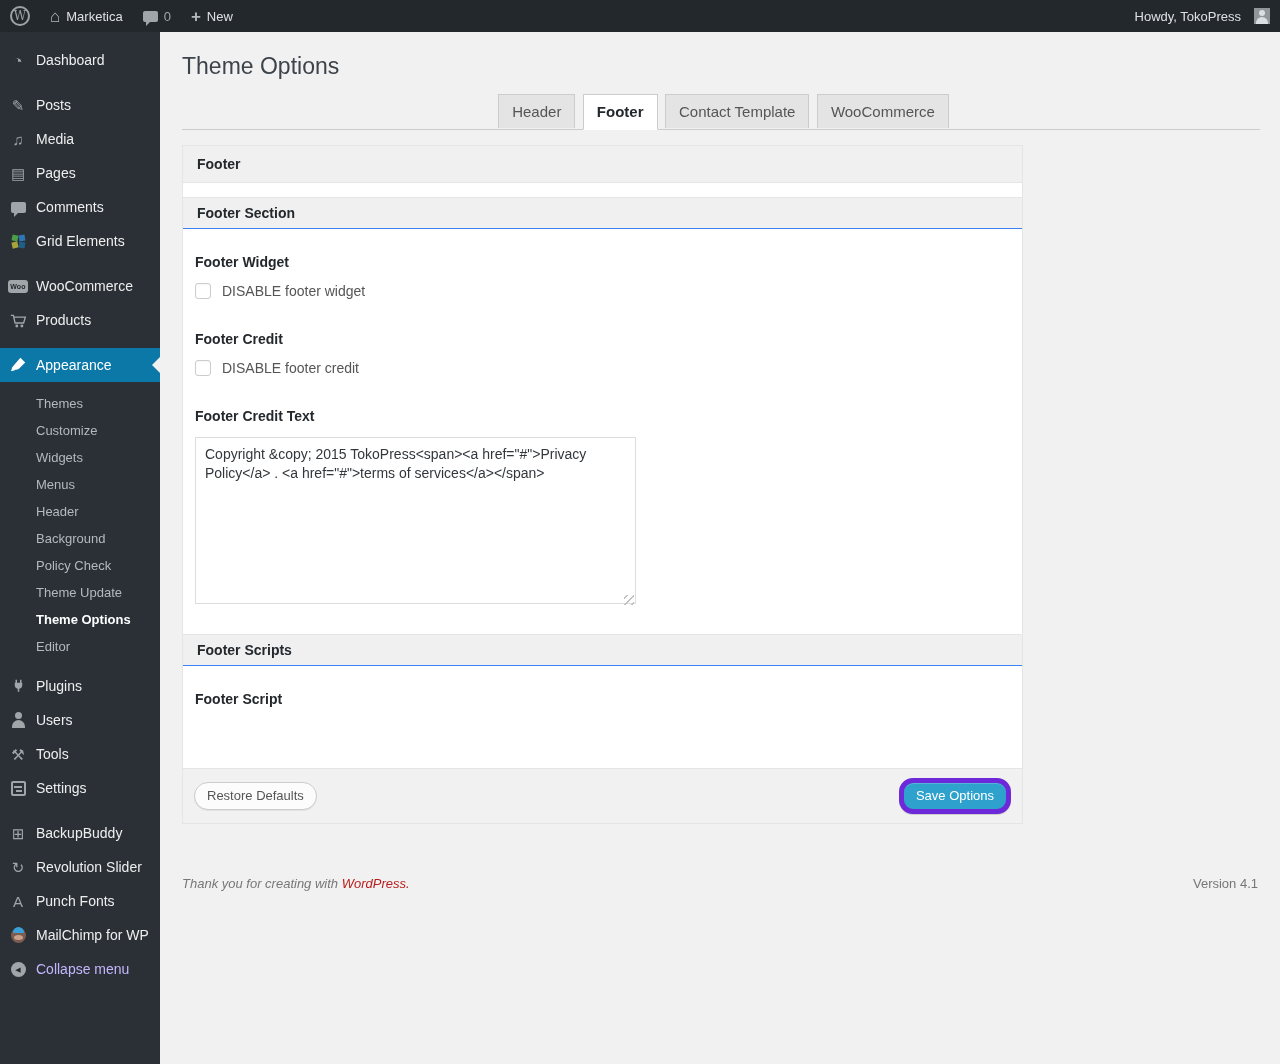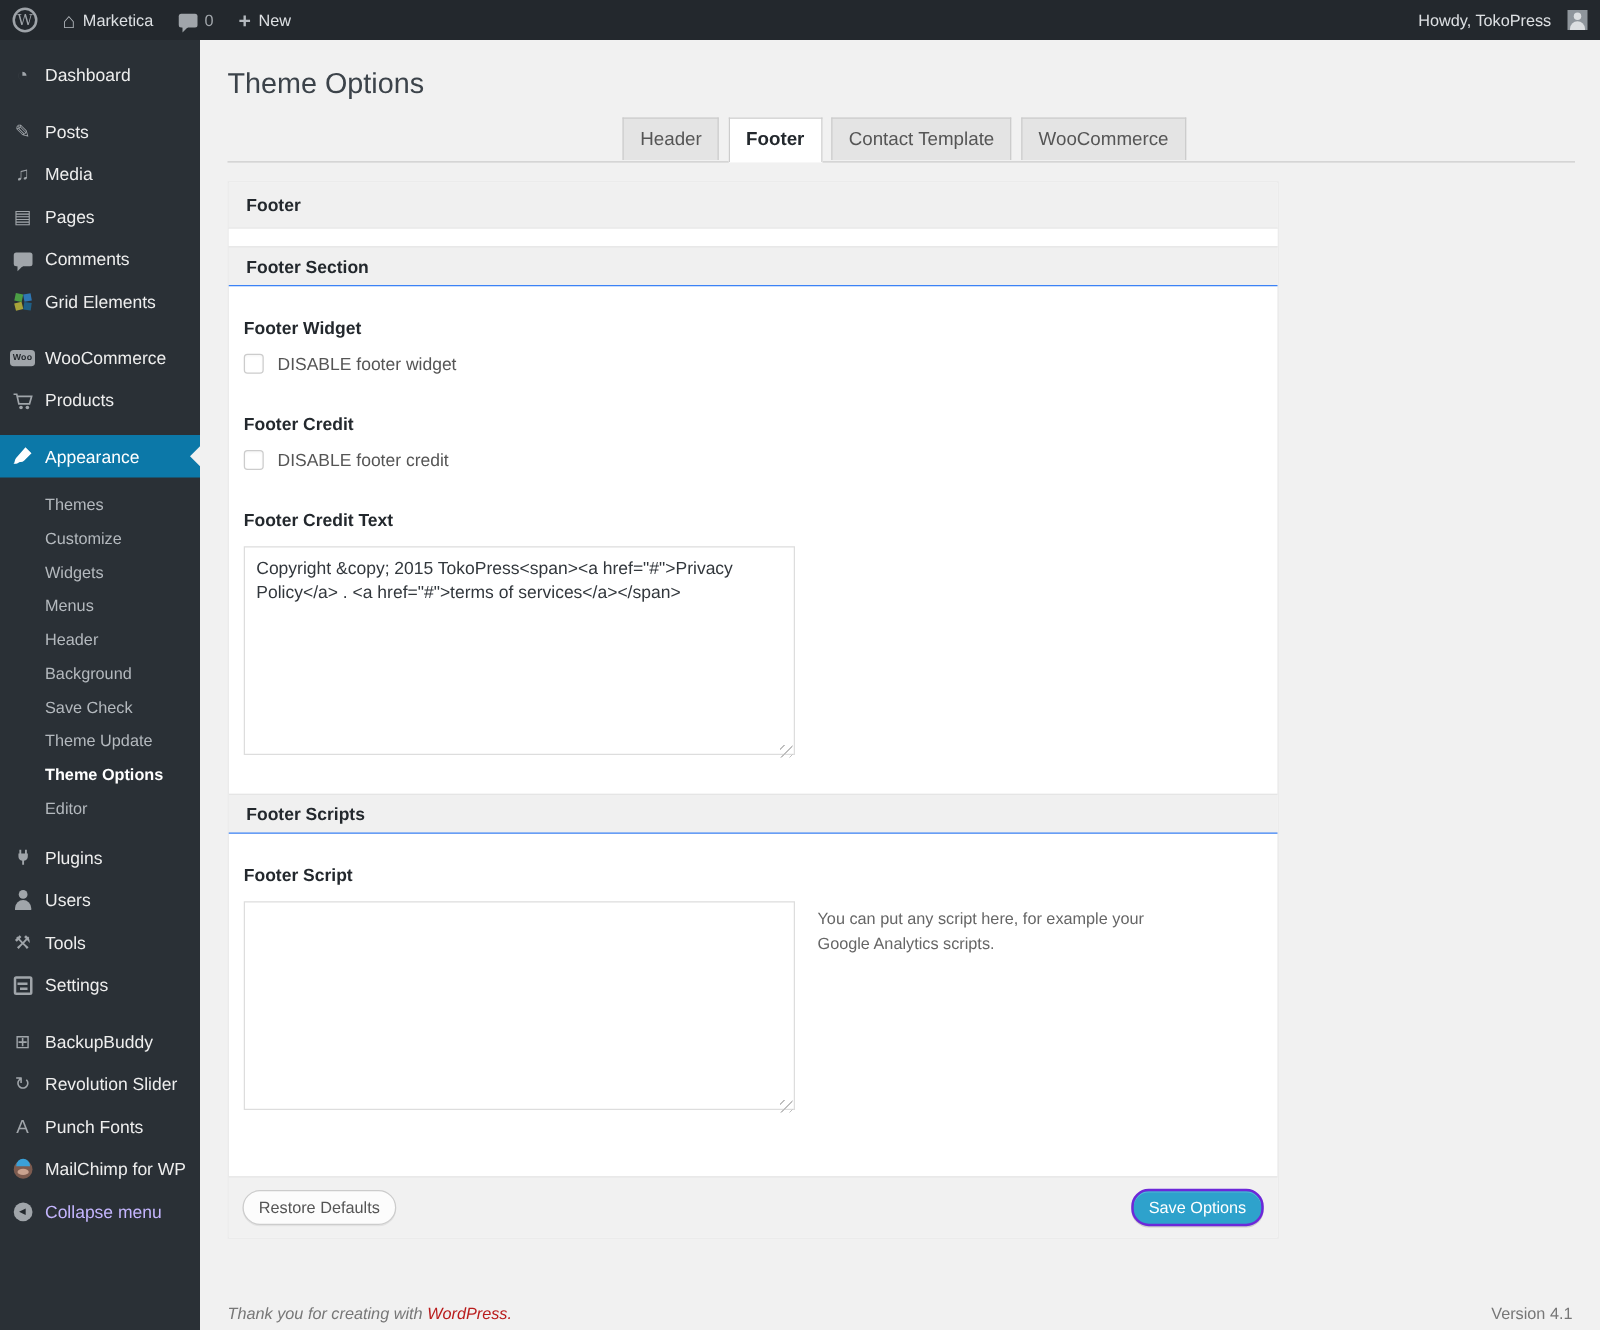--- a/index.html
+++ b/index.html
@@ -93,21 +93,21 @@
   .resize-grip { position: absolute; right: 2px; bottom: 3px; width: 10px; height: 10px; pointer-events: none;
     background: repeating-linear-gradient(135deg, transparent 0 2px, #bfbfbf 2px 3px, transparent 3px 5px); }
   .field-with-help { display: flex; align-items: flex-start; }
   .help-text { margin-left: 18px; padding-top: 4px; width: 305px; font-size: 13px; color: #666; line-height: 1.55; }
 
   .panel-footer { background: #f1f1f1; border-top: 1px solid #e5e5e5; padding: 9px 11px;
     display: flex; justify-content: space-between; align-items: center; }
   .btn { font-family: "Liberation Sans", sans-serif; font-size: 13px; border-radius: 14px; cursor: pointer;
     padding: 5px 12px; line-height: 16px; }
   .btn-secondary { background: #fcfcfc; border: 1px solid #ccc; color: #555; box-shadow: 0 1px 0 rgba(0,0,0,.06); }
-  .btn-primary { background: #2ea2cc; border: 2px solid #6d28d9; color: #fff;
+  .btn-primary { background: #2ea2cc; border: 5px solid #6d28d9; color: #fff;
     box-shadow: inset 0 1px 0 rgba(120,200,230,.5), 0 1px 0 rgba(0,0,0,.15); }
 
   .page-footer { display: flex; justify-content: space-between; align-items: baseline;
     margin-top: 52px; font-size: 13px; color: #777; width: 1076px; }
   .thanks { font-style: italic; }
   .thanks a { color: #b91c1c; text-decoration: none; font-style: italic; }
 </style>
 </head>
 <body>
 
@@ -205,21 +205,21 @@
     <span>Appearance</span>
   </div>
 
   <div class="submenu">
     <div class="submenu-item">Themes</div>
     <div class="submenu-item">Customize</div>
     <div class="submenu-item">Widgets</div>
     <div class="submenu-item">Menus</div>
     <div class="submenu-item">Header</div>
     <div class="submenu-item">Background</div>
-    <div class="submenu-item">Save Check</div>
+    <div class="submenu-item">Policy Check</div>
     <div class="submenu-item">Theme Update</div>
     <div class="submenu-item current">Theme Options</div>
     <div class="submenu-item">Editor</div>
   </div>
 
   <div class="menu-item">
     <span class="mi-icon">
       <svg width="15" height="15" viewBox="0 0 20 20">
           <path fill="#a0a5aa" d="M6 1h2v4h4V1h2v4h1v3a5 5 0 0 1-4 4.9V17h-2v-4.1A5 5 0 0 1 5 8V5h1z"></path>
         </svg>
@@ -304,27 +304,20 @@
       <div class="field-label" style="margin-top:5px;">Footer Credit Text</div>
       <span class="ta-wrap">
         <textarea spellcheck="false" style="">Copyright &amp;copy; 2015 TokoPress&lt;span&gt;&lt;a href="#"&gt;Privacy Policy&lt;/a&gt; . &lt;a href="#"&gt;terms of services&lt;/a&gt;&lt;/span&gt;</textarea>
         <span class="resize-grip"></span>
       </span>
     </div>
 
     <div class="section-bar">Footer Scripts</div>
     <div class="section-body" style="padding-bottom:48px;">
       <div class="field-label">Footer Script</div>
-      <div class="field-with-help">
-        <span class="ta-wrap">
-          <textarea spellcheck="false" style=""></textarea>
-          <span class="resize-grip"></span>
-        </span>
-        <div class="help-text">You can put any script here, for example your Google Analytics scripts.</div>
-      </div>
     </div>
 
     <div class="panel-footer">
       <button class="btn btn-secondary">Restore Defaults</button>
       <button class="btn btn-primary">Save Options</button>
     </div>
   </div>
 
   <div class="page-footer">
     <span class="thanks">

